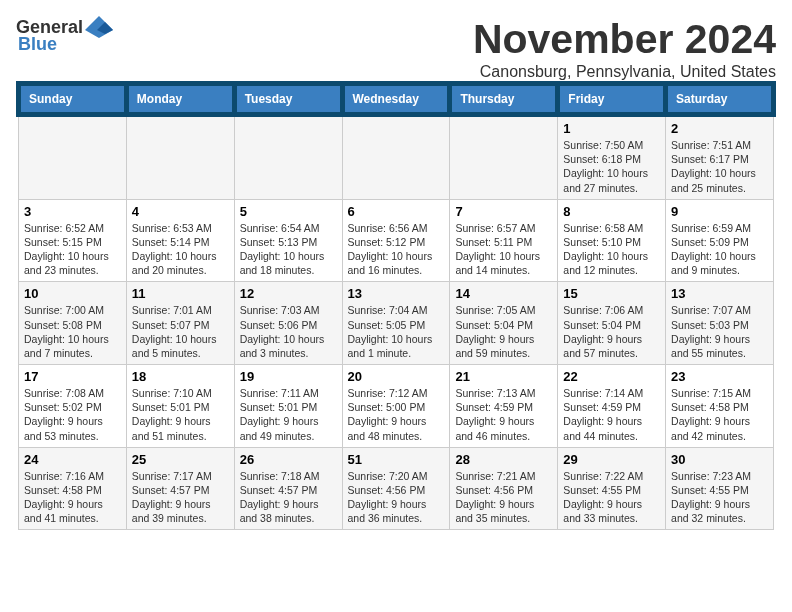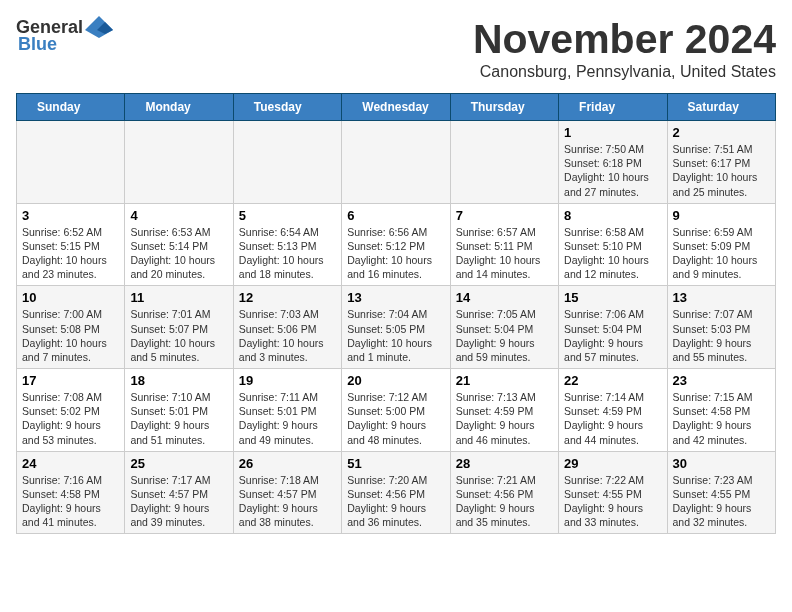--- a/index.html
+++ b/index.html
@@ -7,21 +7,21 @@
       font-family: Arial, sans-serif;
       background: #fff;
       width: 792px;
       min-height: 612px;
       padding: 16px;
     }
     .header-section {
       display: flex;
       justify-content: space-between;
       align-items: flex-start;
-      margin-bottom: 12px;
+      margin-bottom: 0;
     }
     .logo {
       display: flex;
       flex-direction: column;
       align-items: flex-start;
     }
     .title-block {
       text-align: right;
     }
     .main-title {
@@ -35,24 +35,24 @@
     }
     .calendar {
       width: 100%;
       border-collapse: collapse;
       font-size: 11px;
     }
     .calendar th {
       background-color: #3a7fc1;
       color: #fff;
       text-align: left;
-      padding: 6px 20px;
+      padding: 6px 8px;
       font-size: 12px;
       font-weight: bold;
-      border: 1px solid #0c4a6e;
+      border: 5px solid #0c4a6e;
     }
     .calendar td {
       border: 1px solid #ccc;
       vertical-align: top;
       padding: 4px 5px;
       min-height: 70px;
       width: 108px;
     }
     .day-number {
       font-weight: bold;

